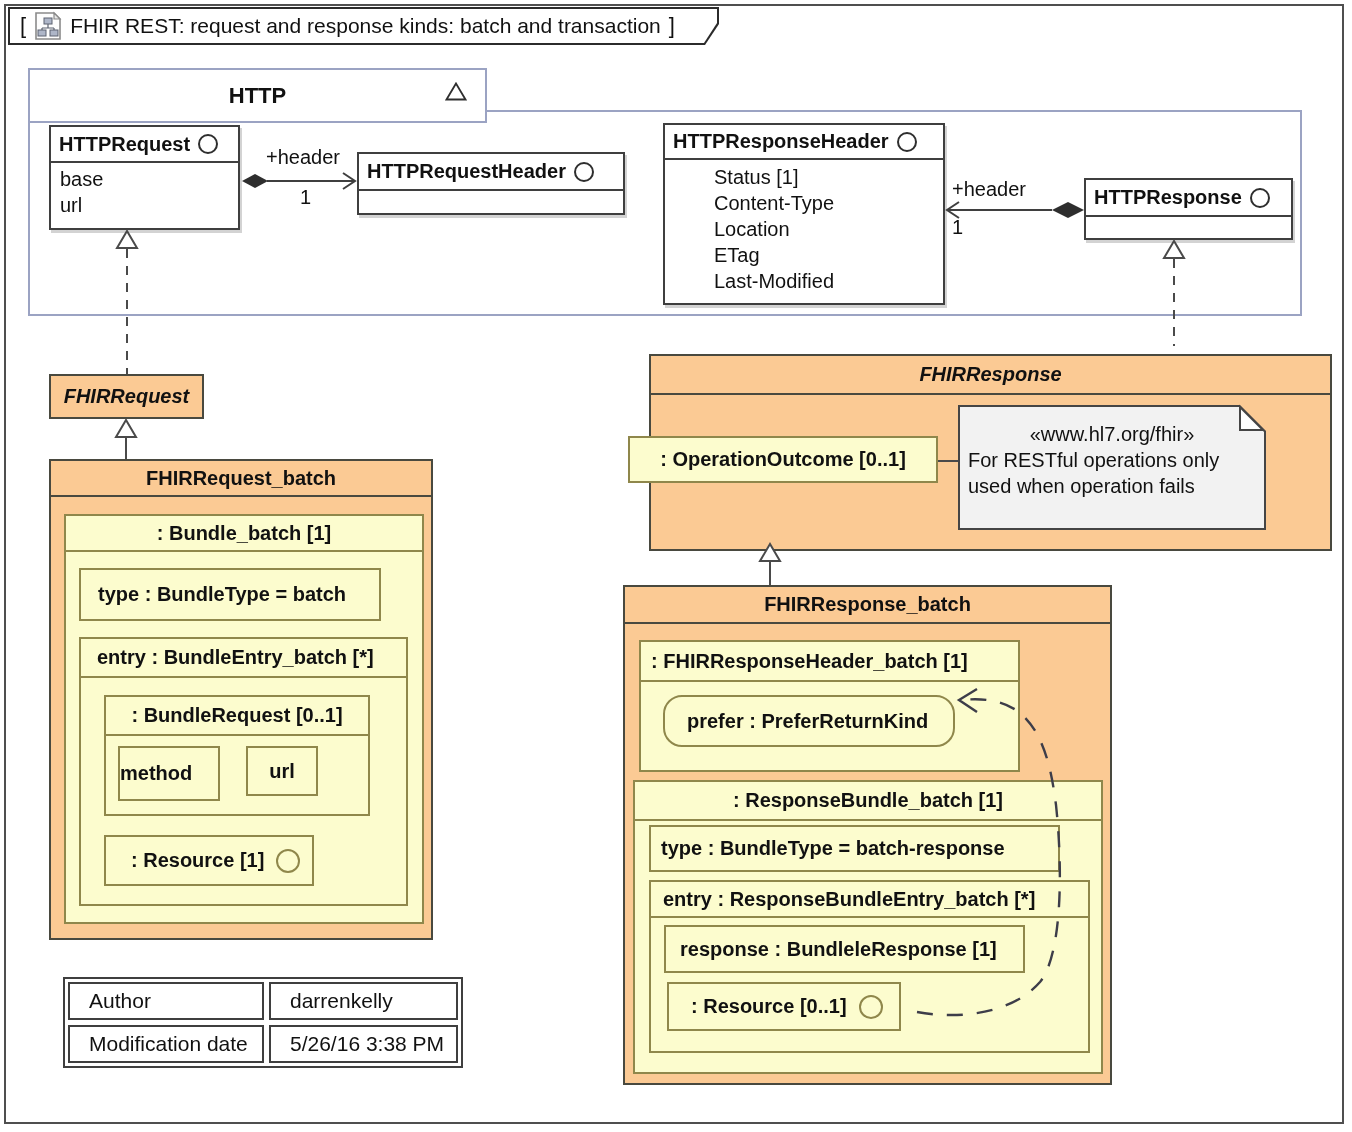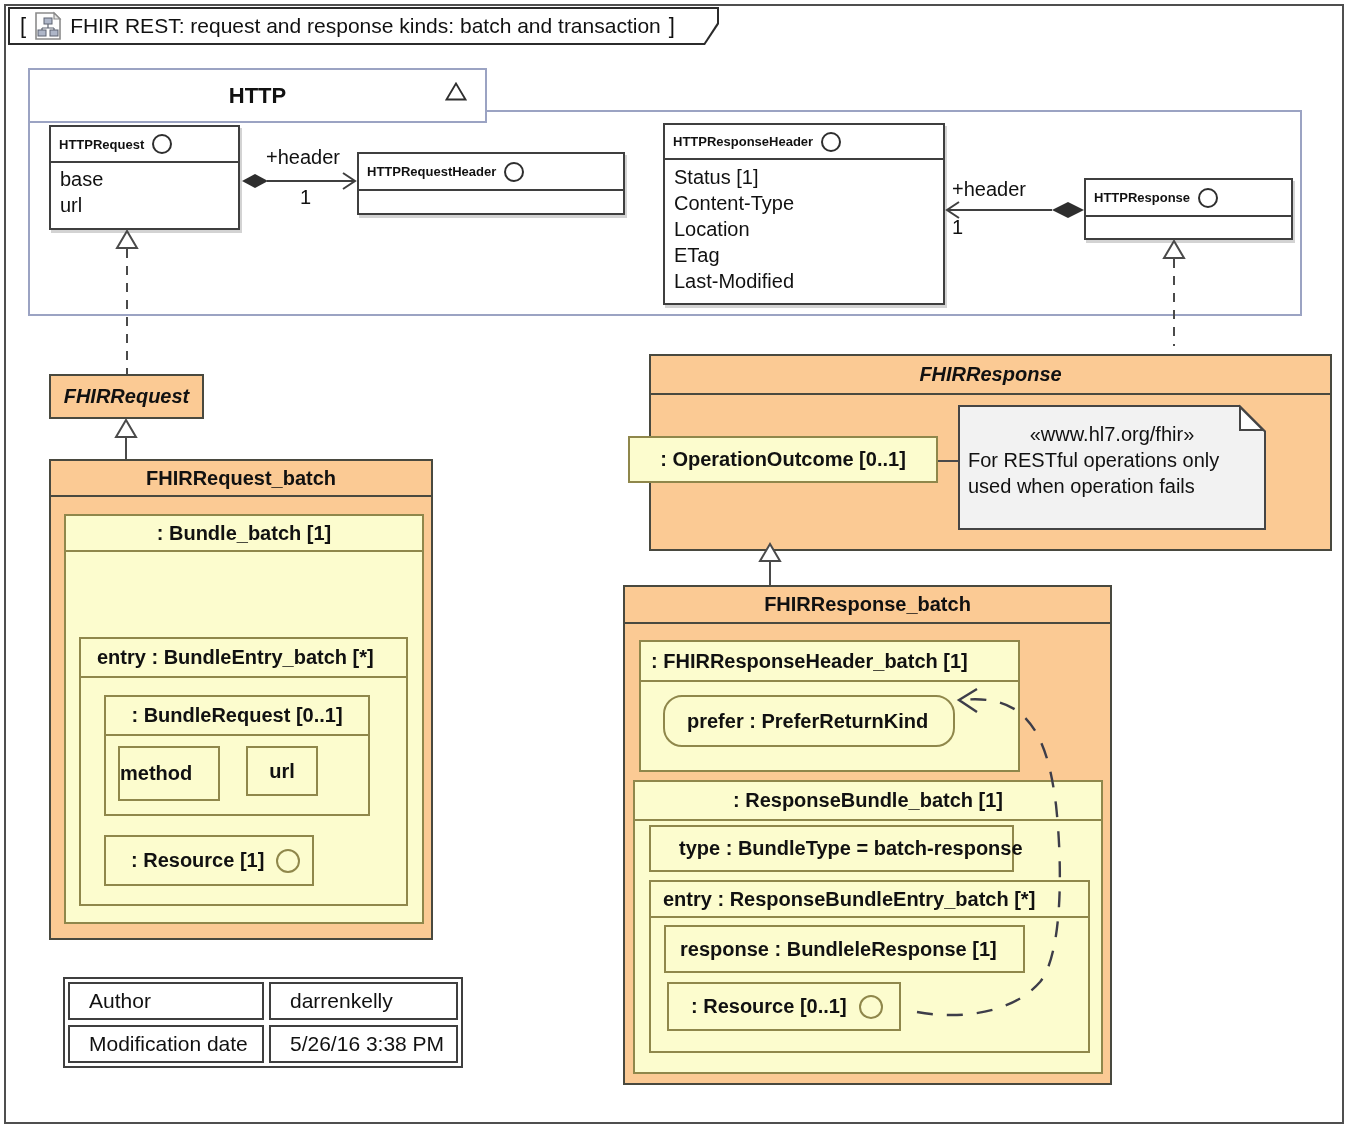--- a/index.html
+++ b/index.html
@@ -17,21 +17,21 @@
     display:flex;align-items:center;gap:8px;padding-left:10px;box-sizing:border-box;}
   .tab-text{font-size:21px;white-space:nowrap;}
   .bracket{font-size:22px;}
   
   .pkg{border:2px solid #9BA3C3;background:#fff;}
   .pkg-tab{border:2px solid #9BA3C3;background:#fff;display:flex;align-items:center;justify-content:center;}
   .pkg-name{font-size:22px;font-weight:bold;}
   
   .cls{background:#fff;border:2px solid #3f3f3f;box-shadow:2px 3px 0 rgba(130,130,130,.35);}
   .cls-hdr{display:flex;align-items:center;gap:8px;border-bottom:2px solid #3f3f3f;
-    font-weight:bold;font-size:13px;padding:0 8px;box-sizing:border-box;}
+    font-weight:bold;font-size:20px;padding:0 8px;box-sizing:border-box;}
   .iface-circle{width:20px;height:20px;border:2px solid #2e2e2e;border-radius:50%;background:#fff;flex:0 0 auto;box-sizing:border-box;}
   .attr{font-size:20px;line-height:26px;padding-left:9px;white-space:nowrap;}
   
   .orange{background:#FBCA94;border:2px solid #49493f;}
   .o-hdr{display:flex;align-items:center;justify-content:center;border-bottom:2px solid #49493f;
     font-size:20px;font-weight:bold;box-sizing:border-box;}
   .italic{font-style:italic;}
   
   .yellow{background:#FCFCCE;border:2px solid #8f874b;}
   .y-hdr{display:flex;align-items:center;border-bottom:2px solid #8f874b;font-size:20px;font-weight:bold;box-sizing:border-box;}
@@ -110,21 +110,21 @@
   </div>
 
   <div class="abs edge-label" style="left:266px;top:146px;z-index:4;">+header</div>
   <div class="abs edge-label" style="left:300px;top:186px;z-index:4;">1</div>
 
   <div class="abs cls node" style="left:663px;top:123px;width:282px;height:182px;">
     <div class="cls-hdr" style="height:35px;">
       <span>HTTPResponseHeader</span>
       <span class="iface-circle"></span>
     </div>
-    <div style="padding-top:4px;">
+    <div style="padding-top:4px;padding-left:40px;">
       <div class="attr">Status [1]</div>
       <div class="attr">Content-Type</div>
       <div class="attr">Location</div>
       <div class="attr">ETag</div>
       <div class="attr">Last-Modified</div>
     </div>
   </div>
 
   <div class="abs cls node" style="left:1084px;top:178px;width:209px;height:62px;">
     <div class="cls-hdr" style="height:37px;">
@@ -143,20 +143,23 @@
   <div class="abs orange node" style="left:49px;top:459px;width:384px;height:481px;">
     <div class="o-hdr" style="height:36px;">
       <span>FHIRRequest_batch</span>
     </div>
   </div>
   <div class="abs yellow node" style="left:64px;top:514px;width:360px;height:410px;">
     <div class="y-hdr center" style="height:36px;">
       <span>: Bundle_batch [1]</span>
     </div>
   </div>
+  <div class="abs prop node" style="left:79px;top:568px;width:302px;height:53px;padding-left:17px;">
+    <span>type : BundleType = batch</span>
+  </div>
   <div class="abs yellow node" style="left:79px;top:637px;width:329px;height:269px;">
     <div class="y-hdr" style="height:39px;padding-left:16px;">
       <span>entry : BundleEntry_batch [*]</span>
     </div>
   </div>
   <div class="abs yellow node" style="left:104px;top:695px;width:266px;height:121px;">
     <div class="y-hdr center" style="height:39px;">
       <span>: BundleRequest [0..1]</span>
     </div>
   </div>
@@ -199,21 +202,21 @@
     </div>
   </div>
   <div class="abs prop node" style="left:663px;top:695px;width:292px;height:52px;padding-left:22px;border-radius:19px;">
     <span>prefer : PreferReturnKind</span>
   </div>
   <div class="abs yellow node" style="left:633px;top:780px;width:470px;height:294px;">
     <div class="y-hdr center" style="height:39px;">
       <span>: ResponseBundle_batch [1]</span>
     </div>
   </div>
-  <div class="abs prop node" style="left:649px;top:825px;width:365px;height:47px;padding-left:28px;">
+  <div class="abs prop node" style="left:649px;top:825px;width:411px;height:47px;padding-left:10px;">
     <span>type : BundleType = batch-response</span>
   </div>
   <div class="abs yellow node" style="left:649px;top:880px;width:441px;height:173px;">
     <div class="y-hdr" style="height:36px;padding-left:12px;">
       <span>entry : ResponseBundleEntry_batch [*]</span>
     </div>
   </div>
   <div class="abs prop node" style="left:664px;top:925px;width:361px;height:48px;padding-left:14px;">
     <span>response : BundleleResponse [1]</span>
   </div>

